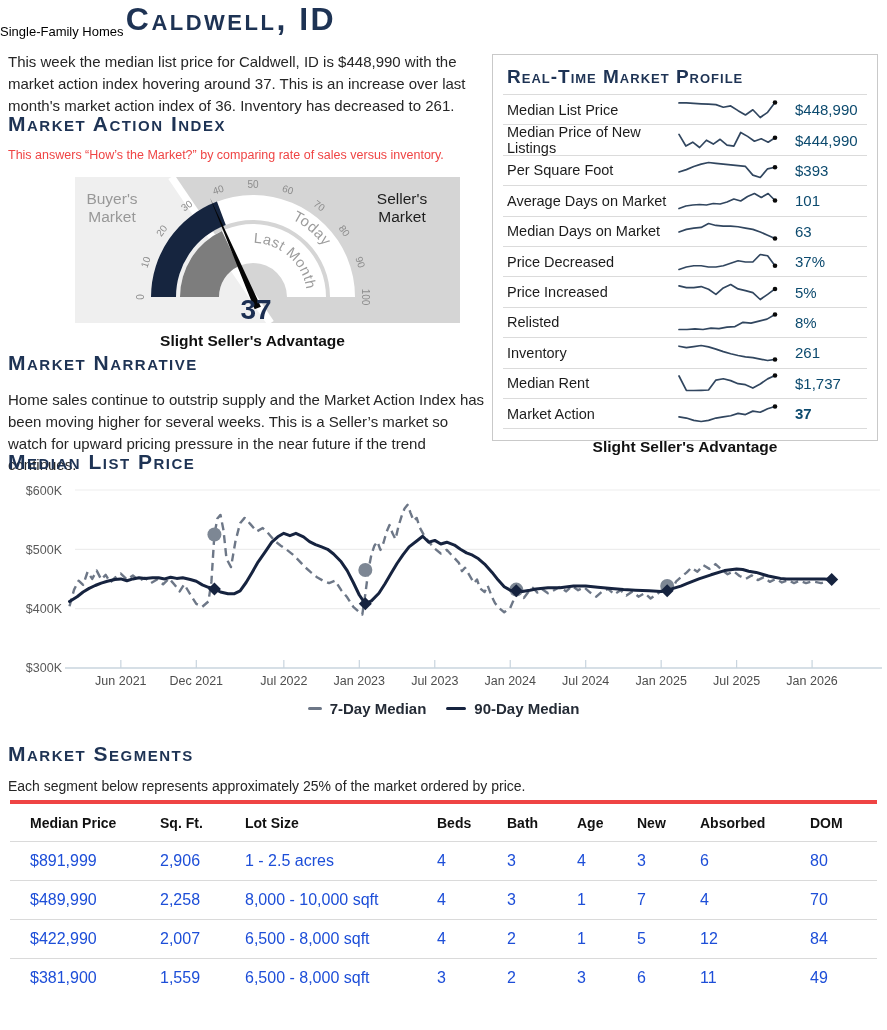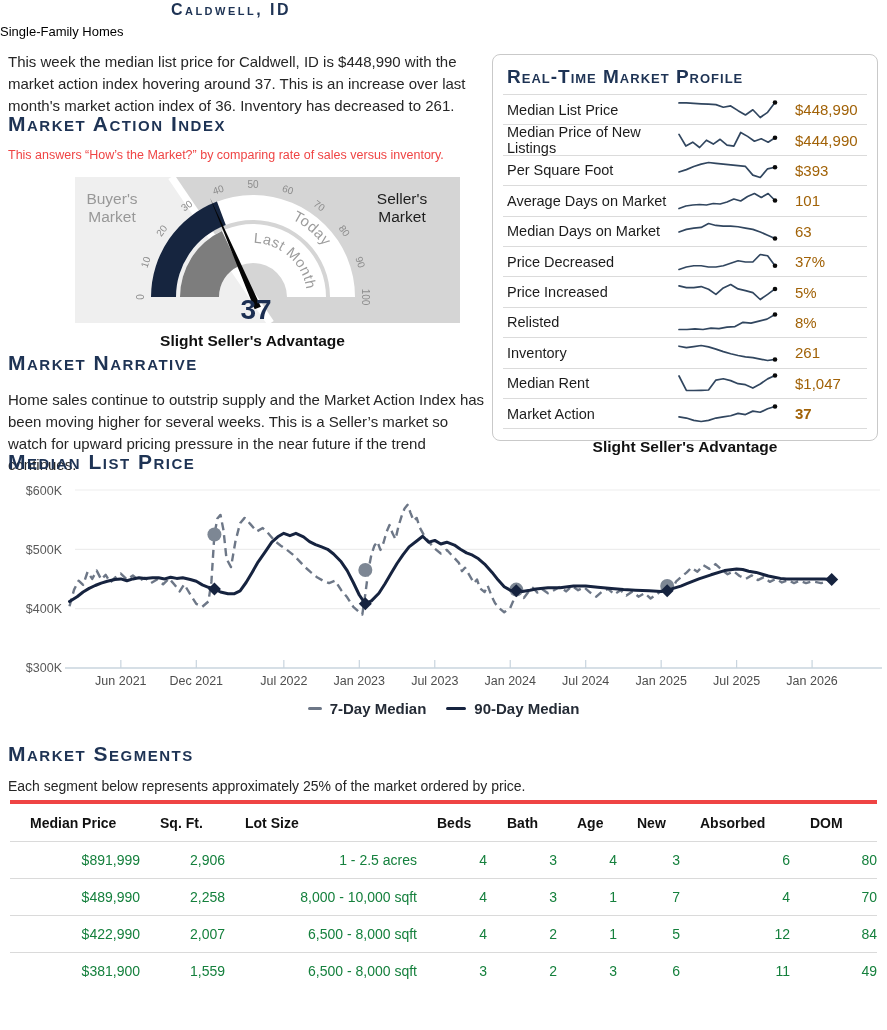--- a/index.html
+++ b/index.html
@@ -1,42 +1,42 @@
 <!DOCTYPE html>
 <html><head>
 <meta charset="utf-8">
 <style>
   html,body{margin:0;padding:0;background:#fff;}
   body{font-family:"Liberation Sans",sans-serif;color:#1a1a1a;}
   .page{position:relative;width:887px;height:1030px;background:#fff;overflow:hidden;}
   .abs{position:absolute;}
   .sec-head{position:absolute;font-variant:small-caps;font-weight:bold;color:#1e3354;letter-spacing:1.5px;font-size:21px;}
-  .page-title{position:absolute;left:0;top:1px;width:462px;text-align:center;font-variant:small-caps;font-weight:bold;color:#1e3354;letter-spacing:2.5px;font-size:16px;}
+  .page-title{position:absolute;left:0;top:1px;width:462px;text-align:center;font-variant:small-caps;font-weight:bold;color:#1e3354;letter-spacing:2.5px;font-size:32px;}
   .page-subtitle{position:absolute;left:0;top:24px;width:887px;text-align:left;font-size:13px;color:#000;}
   .para{position:absolute;font-size:15px;line-height:1.45;color:#262626;}
   .small-note{position:absolute;font-size:12.5px;color:#ef4444;}
   .gauge-caption{position:absolute;left:60px;top:332px;width:385px;text-align:center;font-weight:bold;font-size:15.5px;color:#111;}
   
-  .panel{position:absolute;left:492px;top:54px;width:386px;height:387px;border:1.5px solid #c9c9c9;border-radius:8px;background:#fff;box-sizing:border-box;}
+  .panel{position:absolute;left:492px;top:54px;width:386px;height:387px;border:1.5px solid #c9c9c9;border-radius:0;background:#fff;box-sizing:border-box;}
   .panel-title{padding:11px 14px 6px 14px;font-variant:small-caps;font-weight:bold;color:#1e3354;letter-spacing:1px;font-size:19px;}
   .panel-rows{margin:0 10px;}
   .prow{display:flex;align-items:center;height:29.4px;border-top:1px solid #dbdbdb;}
   .plabel{flex:1;font-size:14.5px;color:#1c1c1c;padding-left:4px;}
   .pspark{width:108px;height:24px;flex:0 0 108px;}
-  .pvalue{width:72px;flex:0 0 72px;padding-left:12px;font-size:15px;color:#a16207;}
+  .pvalue{width:72px;flex:0 0 72px;padding-left:12px;font-size:15px;color:#0c4a6e;}
   .pvalue.bold{font-weight:bold;}
   .panel-footer{margin:0 10px;border-top:1px solid #dbdbdb;text-align:center;font-weight:bold;font-size:15.5px;color:#111;padding-top:9px;}
   
   .legend{position:absolute;left:0;top:700px;width:887px;display:flex;justify-content:center;align-items:center;gap:20px;text-align:center;}
   .legend-item{display:flex;align-items:center;font-weight:bold;font-size:15px;color:#242b36;}
   .legend-dash{display:inline-block;width:20px;height:3.5px;border-radius:2px;margin-right:8px;}
   
   .seg-table{position:absolute;left:10px;top:800px;width:867px;border-collapse:collapse;border-top:4px solid #ef4444;}
   .seg-table th{font-size:14px;font-weight:bold;color:#111;text-align:left;padding:11px 0 10px 20px;border-bottom:1px solid #dadada;}
-  .seg-table td{font-size:14px;color:#15803d;text-align:right;padding:10px 0 10px 20px;border-bottom:1px solid #dadada;}
+  .seg-table td{font-size:16px;color:#1d4ed8;text-align:left;padding:10px 0 10px 20px;border-bottom:1px solid #dadada;}
   .seg-table tr:last-child td{border-bottom:none;}
 </style>
 </head>
 <body>
 
 <div class="page">
 
   <div class="page-title">Caldwell, ID</div>
   <div class="page-subtitle">Single-Family Homes</div>
 
@@ -151,21 +151,21 @@
             <circle cx="100" cy="18.428571428571427" r="2.3" fill="#0a0a0a"></circle>
           </svg>
           <span class="pvalue">261</span>
         </div>
         <div class="prow">
           <span class="plabel">Median Rent</span>
           <svg class="pspark" width="108" height="24">
             <polyline points="4,5.010204081632654 11.384615384615385,19.29591836734694 18.76923076923077,19.5 26.153846153846153,19.29591836734694 33.53846153846154,18.989795918367346 40.92307692307692,9.091836734693878 48.30769230769231,7.76530612244898 55.69230769230769,9.60204081632653 63.07692307692308,12.66326530612245 70.46153846153847,13.683673469387756 77.84615384615384,17.051020408163264 85.23076923076923,12.96938775510204 92.61538461538461,7.86734693877551 100,4.5" fill="none" stroke="#31465f" stroke-width="1.7" stroke-linejoin="round" stroke-linecap="round"></polyline>
             <circle cx="100" cy="4.5" r="2.3" fill="#0a0a0a"></circle>
           </svg>
-          <span class="pvalue">$1,047</span>
+          <span class="pvalue">$1,737</span>
         </div>
         <div class="prow">
           <span class="plabel">Market Action</span>
           <svg class="pspark" width="108" height="24">
             <polyline points="4,14.884615384615383 11.384615384615385,16.03846153846154 18.76923076923077,18.346153846153847 26.153846153846153,19.5 33.53846153846154,18.346153846153847 40.92307692307692,16.03846153846154 48.30769230769231,14.884615384615383 55.69230769230769,13.73076923076923 63.07692307692308,11.423076923076923 70.46153846153847,12.576923076923077 77.84615384615384,9.115384615384615 85.23076923076923,10.269230769230768 92.61538461538461,6.807692307692308 100,4.5" fill="none" stroke="#31465f" stroke-width="1.7" stroke-linejoin="round" stroke-linecap="round"></polyline>
             <circle cx="100" cy="4.5" r="2.3" fill="#0a0a0a"></circle>
           </svg>
           <span class="pvalue bold">37</span>
         </div>
       </div>

